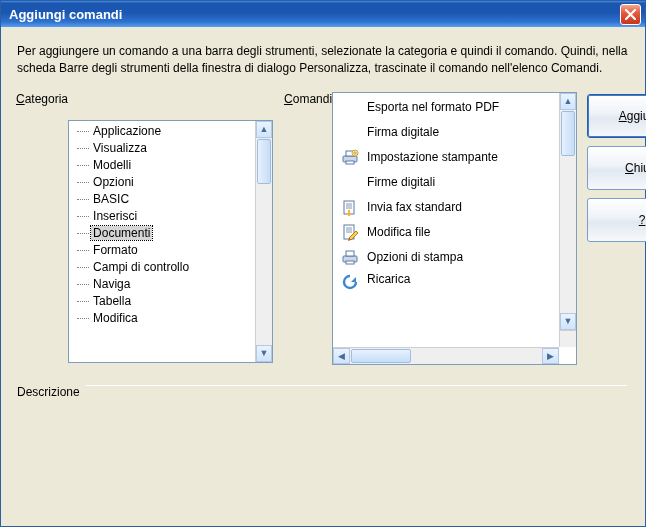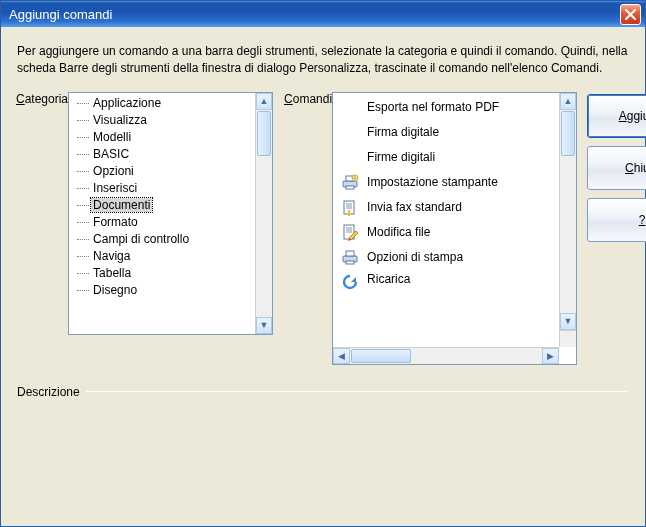--- a/index.html
+++ b/index.html
@@ -22,21 +22,21 @@
     flex-direction: column;
   }
   .titlebar {
     height: 26px;
     background: linear-gradient(to bottom,#4a8de6 0%,#1b57b1 8%,#1b57b1 45%,#2e72cf 80%,#5a9ef0 100%);
     display: flex;
     align-items: center;
     justify-content: space-between;
     padding: 0 4px 0 8px;
     color: #fff;
-    font-weight: normal;
+    font-weight: bold;
     font-size: 13px;
   }
   .close-btn {
     width: 21px; height: 21px;
     background: linear-gradient(to bottom,#f7a88e 0%,#e45c3c 40%,#c8351d 100%);
     border: 1px solid #fff;
     border-radius: 3px;
     display: flex; align-items: center; justify-content: center;
     color: #fff;
     font-weight: bold;
@@ -65,21 +65,21 @@
   .col-label {
     padding: 0 0 3px 1px;
   }
   .col-label .ul { text-decoration: underline; }
   .listbox {
     background: #fff;
     border: 1px solid #7f9db9;
     overflow: hidden;
     position: relative;
   }
-  .listbox.cat { width: 205px; height: 243px; }
+  .listbox.cat { width: 205px; height: 243px; margin-top: 28px; }
   .listbox.cmd { width: 245px; height: 273px; display:flex; flex-direction:column;}
   .scroll-v {
     position: absolute; top:0; right:0; bottom:0;
     width: 17px;
     background: #efefef;
     border-left: 1px solid #cfcfcf;
     display:flex; flex-direction:column;
   }
   .cmd-body { flex:1; position:relative; }
   .scroll-h {
@@ -156,21 +156,21 @@
   }
   .push-btn .ul { text-decoration:underline; }
   .push-btn.default {
     box-shadow: 0 0 0 1px #3d7bd9 inset;
     border-color:#2a5fa0;
   }
 
   .desc-fieldset {
     margin-top:14px;
   }
-  .desc-label { padding:0 4px 0 2px; display:flex; align-items:center; gap:6px;}
+  .desc-label { padding:0 4px 0 2px; display:flex; gap:6px;}
   .desc-line { flex:1; height:1px; background:#c0c0b0; border-bottom:1px solid #fff;}
   .desc-body { height:90px; }
 
   
   .ic { width:18px; height:18px; }
 </style>
 </head>
 <body>
 
 <div class="window">
@@ -201,28 +201,28 @@
               <div class="tree-row">
                 <div class="dots-h"></div>
                 <span class="tree-label">Visualizza</span>
               </div>
               <div class="tree-row">
                 <div class="dots-h"></div>
                 <span class="tree-label">Modelli</span>
               </div>
               <div class="tree-row">
                 <div class="dots-h"></div>
+                <span class="tree-label">Opzioni</span>
+              </div>
+              <div class="tree-row">
+                <div class="dots-h"></div>
                 <span class="tree-label">BASIC</span>
               </div>
               <div class="tree-row">
                 <div class="dots-h"></div>
-                <span class="tree-label">Opzioni</span>
-              </div>
-              <div class="tree-row">
-                <div class="dots-h"></div>
                 <span class="tree-label">Inserisci</span>
               </div>
               <div class="tree-row selected">
                 <div class="dots-h"></div>
                 <span class="tree-label">Documenti</span>
               </div>
               <div class="tree-row">
                 <div class="dots-h"></div>
                 <span class="tree-label">Formato</span>
               </div>
@@ -233,21 +233,21 @@
               <div class="tree-row">
                 <div class="dots-h"></div>
                 <span class="tree-label">Naviga</span>
               </div>
               <div class="tree-row">
                 <div class="dots-h"></div>
                 <span class="tree-label">Tabella</span>
               </div>
               <div class="tree-row">
                 <div class="dots-h"></div>
-                <span class="tree-label">Disegno</span>
+                <span class="tree-label">Modifica</span>
               </div>
             </div>
           <div class="scroll-v">
             <div class="sbtn">▲</div>
             <div class="thumb"></div>
             <div class="track"></div>
             <div class="sbtn">▼</div>
           </div>
         </div>
       </div>
@@ -260,31 +260,31 @@
           <div class="cmd-body">
             <div class="cmd-list" id="cmd-list">
                 <div class="cmd-row noicon">
                   <span class="cmd-icon"></span>
                   <span class="cmd-text">Esporta nel formato PDF</span>
                 </div>
                 <div class="cmd-row noicon">
                   <span class="cmd-icon"></span>
                   <span class="cmd-text">Firma digitale</span>
                 </div>
-                <div class="cmd-row noicon">
-                  <span class="cmd-icon"></span>
-                  <span class="cmd-text">Firme digitali</span>
-                </div>
                 <div class="cmd-row">
                   <span class="cmd-icon">
                     <svg class="ic" viewBox="0 0 18 18">
                       <use href="#ic-printer-settings"></use>
                     </svg>
                   </span>
                   <span class="cmd-text">Impostazione stampante</span>
+                </div>
+                <div class="cmd-row noicon">
+                  <span class="cmd-icon"></span>
+                  <span class="cmd-text">Firme digitali</span>
                 </div>
                 <div class="cmd-row">
                   <span class="cmd-icon">
                     <svg class="ic" viewBox="0 0 18 18">
                       <use href="#ic-fax-send"></use>
                     </svg>
                   </span>
                   <span class="cmd-text">Invia fax standard</span>
                 </div>
                 <div class="cmd-row">

